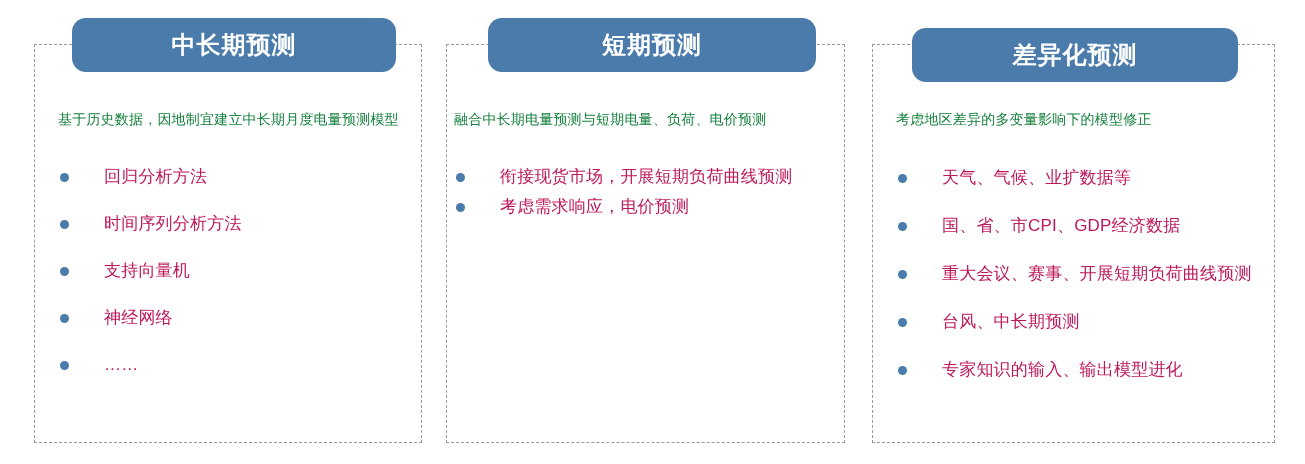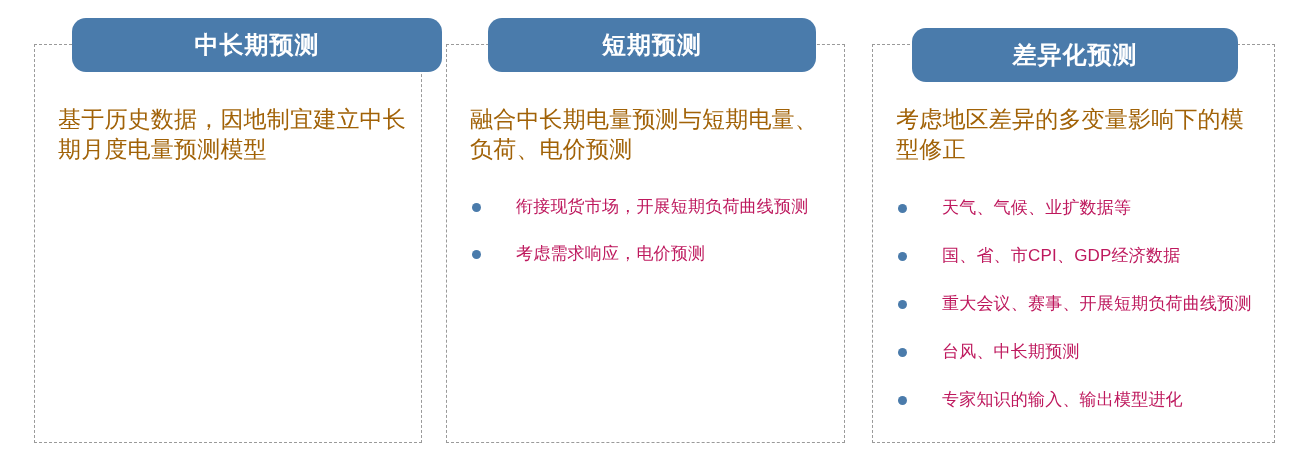--- a/index.html
+++ b/index.html
@@ -42,57 +42,57 @@
     color: #ffffff;
     font-size: 24px;
     font-weight: bold;
     letter-spacing: 1px;
     display: flex;
     align-items: center;
     justify-content: center;
     line-height: 1;
     z-index: 3;
   }
-  .pill.col-1 { left: 72px;  top: 18px; width: 370px; }
+  .pill.col-1 { left: 72px;  top: 18px; width: 324px; }
   .pill.col-2 { left: 488px; top: 18px; width: 328px; }
   .pill.col-3 { left: 912px; top: 28px; width: 326px; }
 
   
   .panel-body {
     position: absolute;
     box-sizing: border-box;
     z-index: 2;
   }
   .panel-body.col-1 { left: 58px;  top: 104px; width: 348px; }
-  .panel-body.col-2 { left: 470px; top: 104px; width: 360px; }
+  .panel-body.col-2 { left: 454px; top: 104px; width: 360px; }
   .panel-body.col-3 { left: 896px; top: 104px; width: 368px; }
 
   .intro {
-    font-size: 23px;
-    color: #a16207;
+    font-size: 14px;
+    color: #15803d;
     line-height: 30px;
     margin: 0;
     letter-spacing: 0.2px;
   }
 
   .bullets {
     list-style: none;
     margin: 0;
     padding: 0;
   }
   .bullets li {
     position: relative;
     padding-left: 46px;
     font-size: 17px;
     color: #be185d;
     line-height: 30px;
     letter-spacing: 0.2px;
   }
   .bullets.c1 li { margin-top: 17px; }
-  .bullets.c2 li { margin-top: 17px; }
+  .bullets.c2 li { }
   .bullets.c3 li { margin-top: 18px; }
   .bullets li .dot {
     position: absolute;
     left: 2px;
     top: 11px;
     width: 9px;
     height: 9px;
     border-radius: 50%;
     background: #4a7bab;
   }
@@ -105,20 +105,42 @@
 
 <div class="board">
 
   <div class="panel col-1"></div>
 
   <div class="pill col-1">中长期预测</div>
 
   <div class="panel-body col-1">
     <p class="intro">基于历史数据，因地制宜建立中长期月度电量预测模型</p>
 
+    <ul class="bullets c1">
+      <li>
+        <span class="dot"></span>
+        <span>回归分析方法</span>
+      </li>
+      <li>
+        <span class="dot"></span>
+        <span>时间序列分析方法</span>
+      </li>
+      <li>
+        <span class="dot"></span>
+        <span>支持向量机</span>
+      </li>
+      <li>
+        <span class="dot"></span>
+        <span>神经网络</span>
+      </li>
+      <li>
+        <span class="dot"></span>
+        <span>……</span>
+      </li>
+    </ul>
   </div>
 
   <div class="panel col-2"></div>
 
   <div class="pill col-2">短期预测</div>
 
   <div class="panel-body col-2">
     <p class="intro">融合中长期电量预测与短期电量、负荷、电价预测</p>
 
     <ul class="bullets c2">

